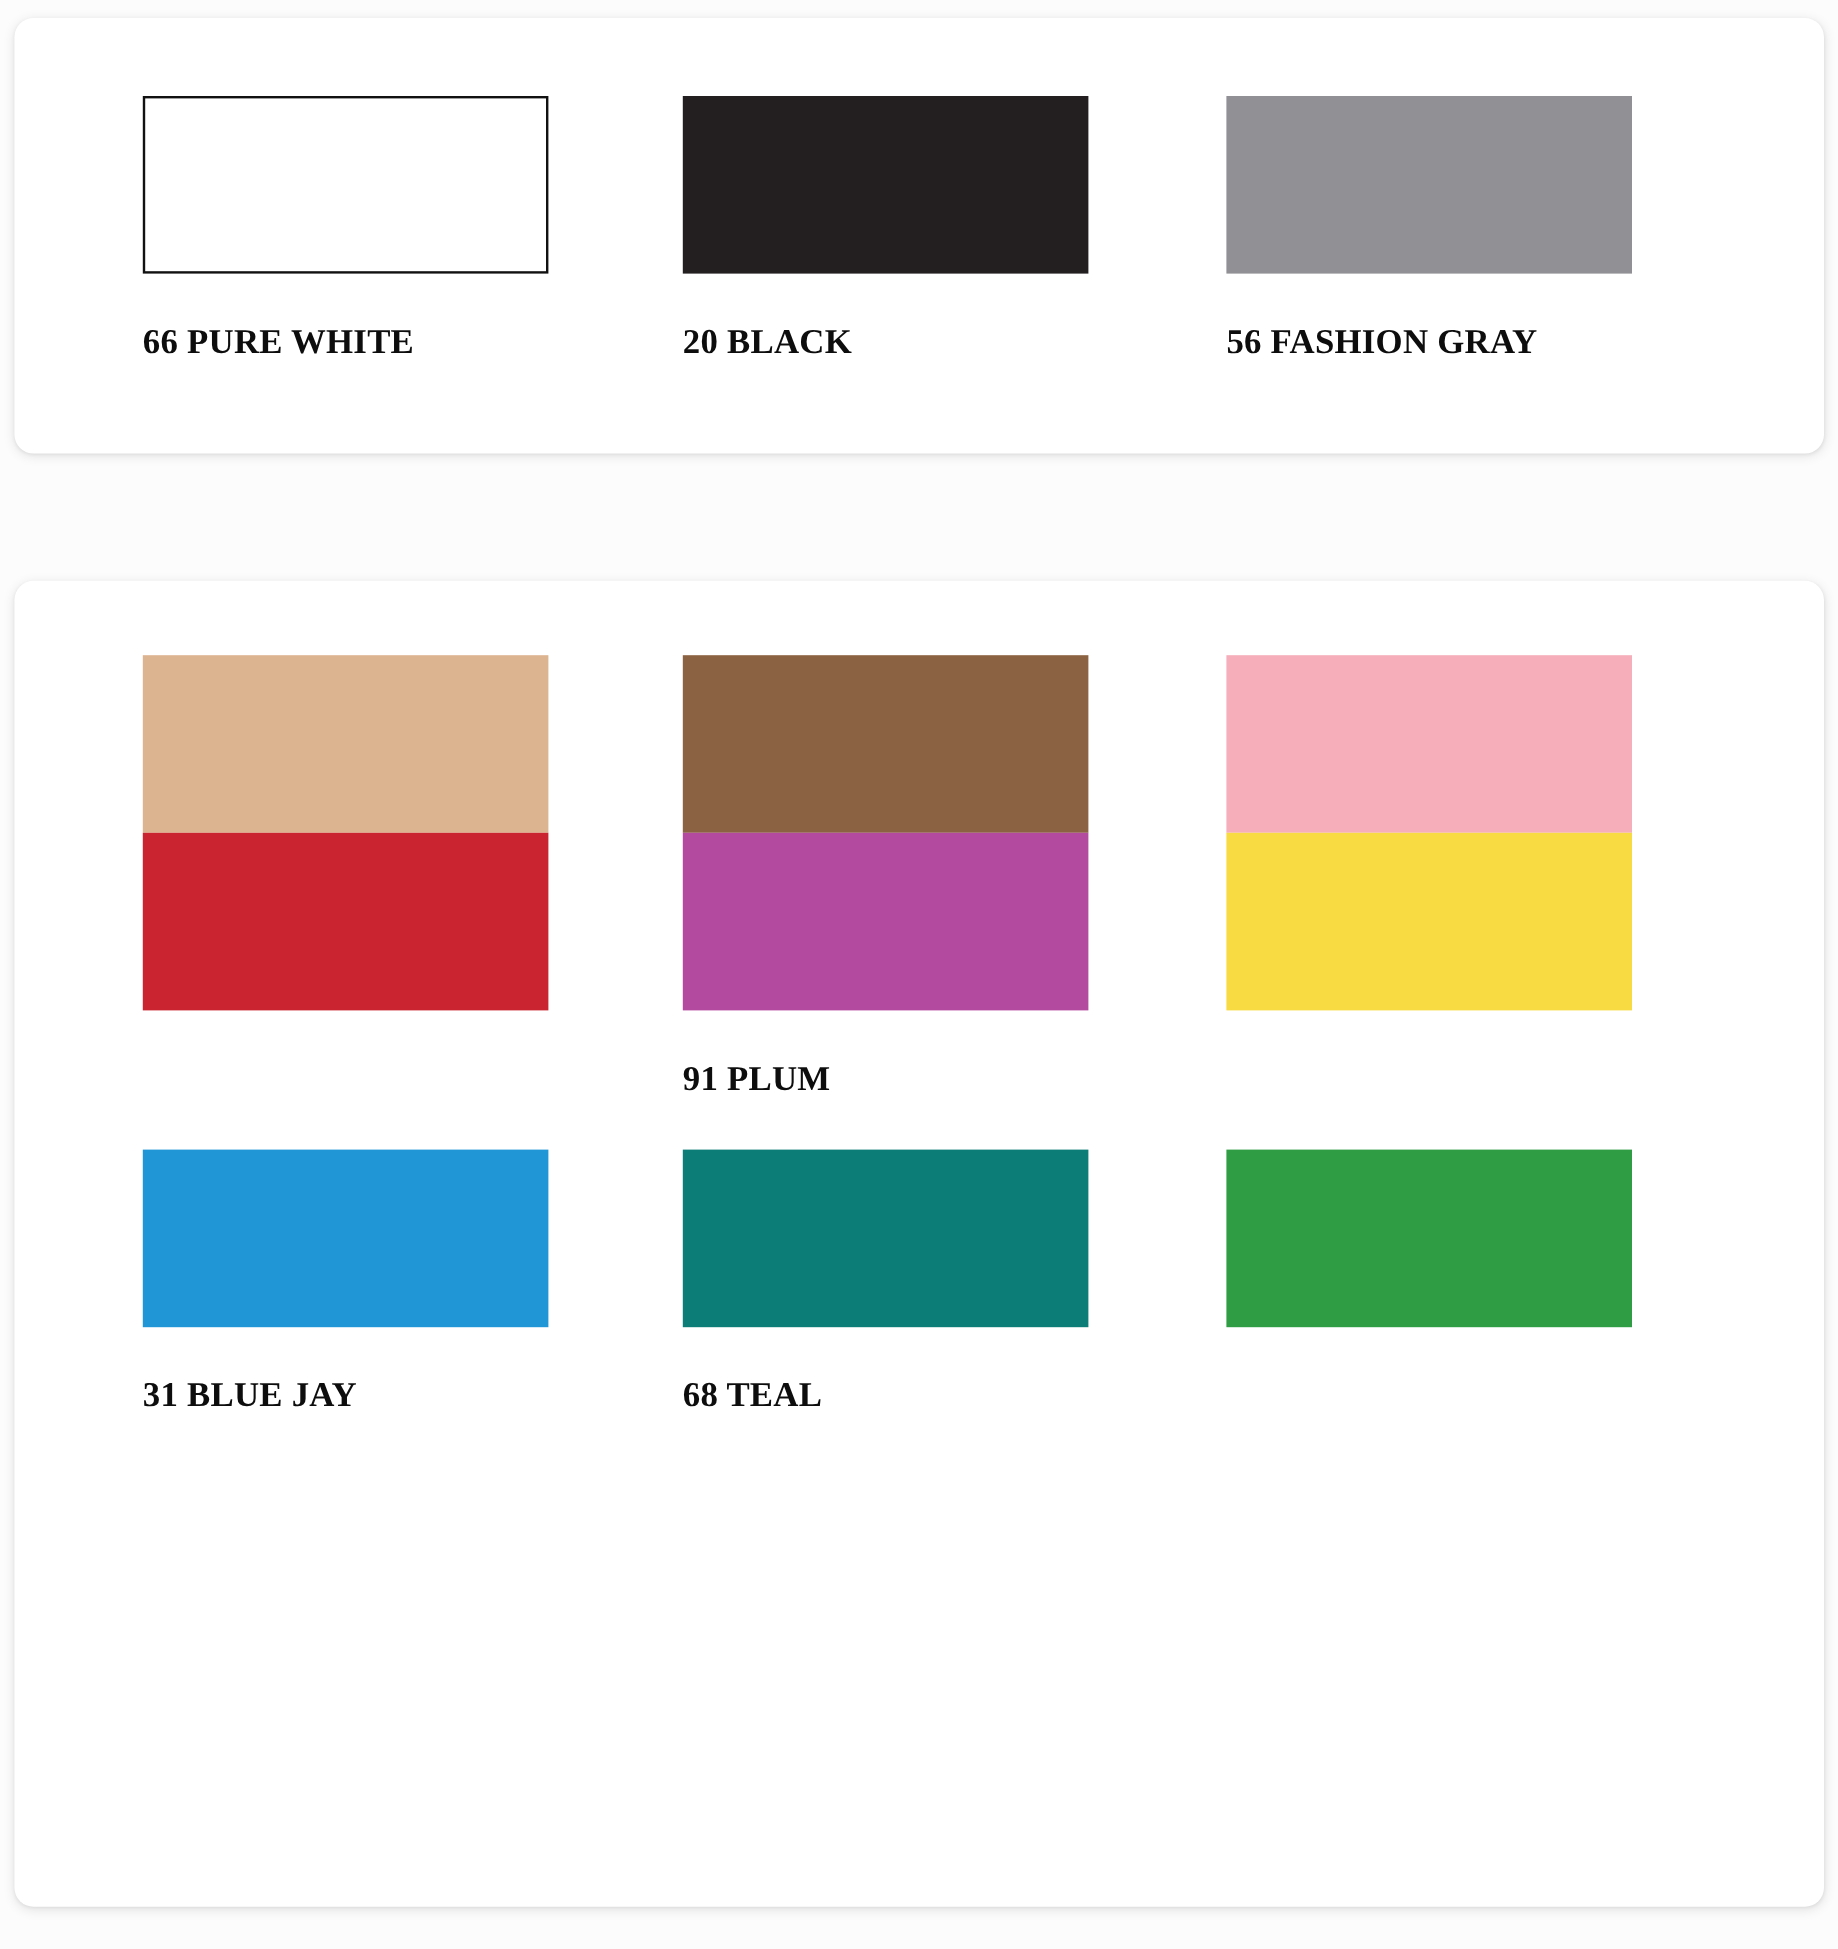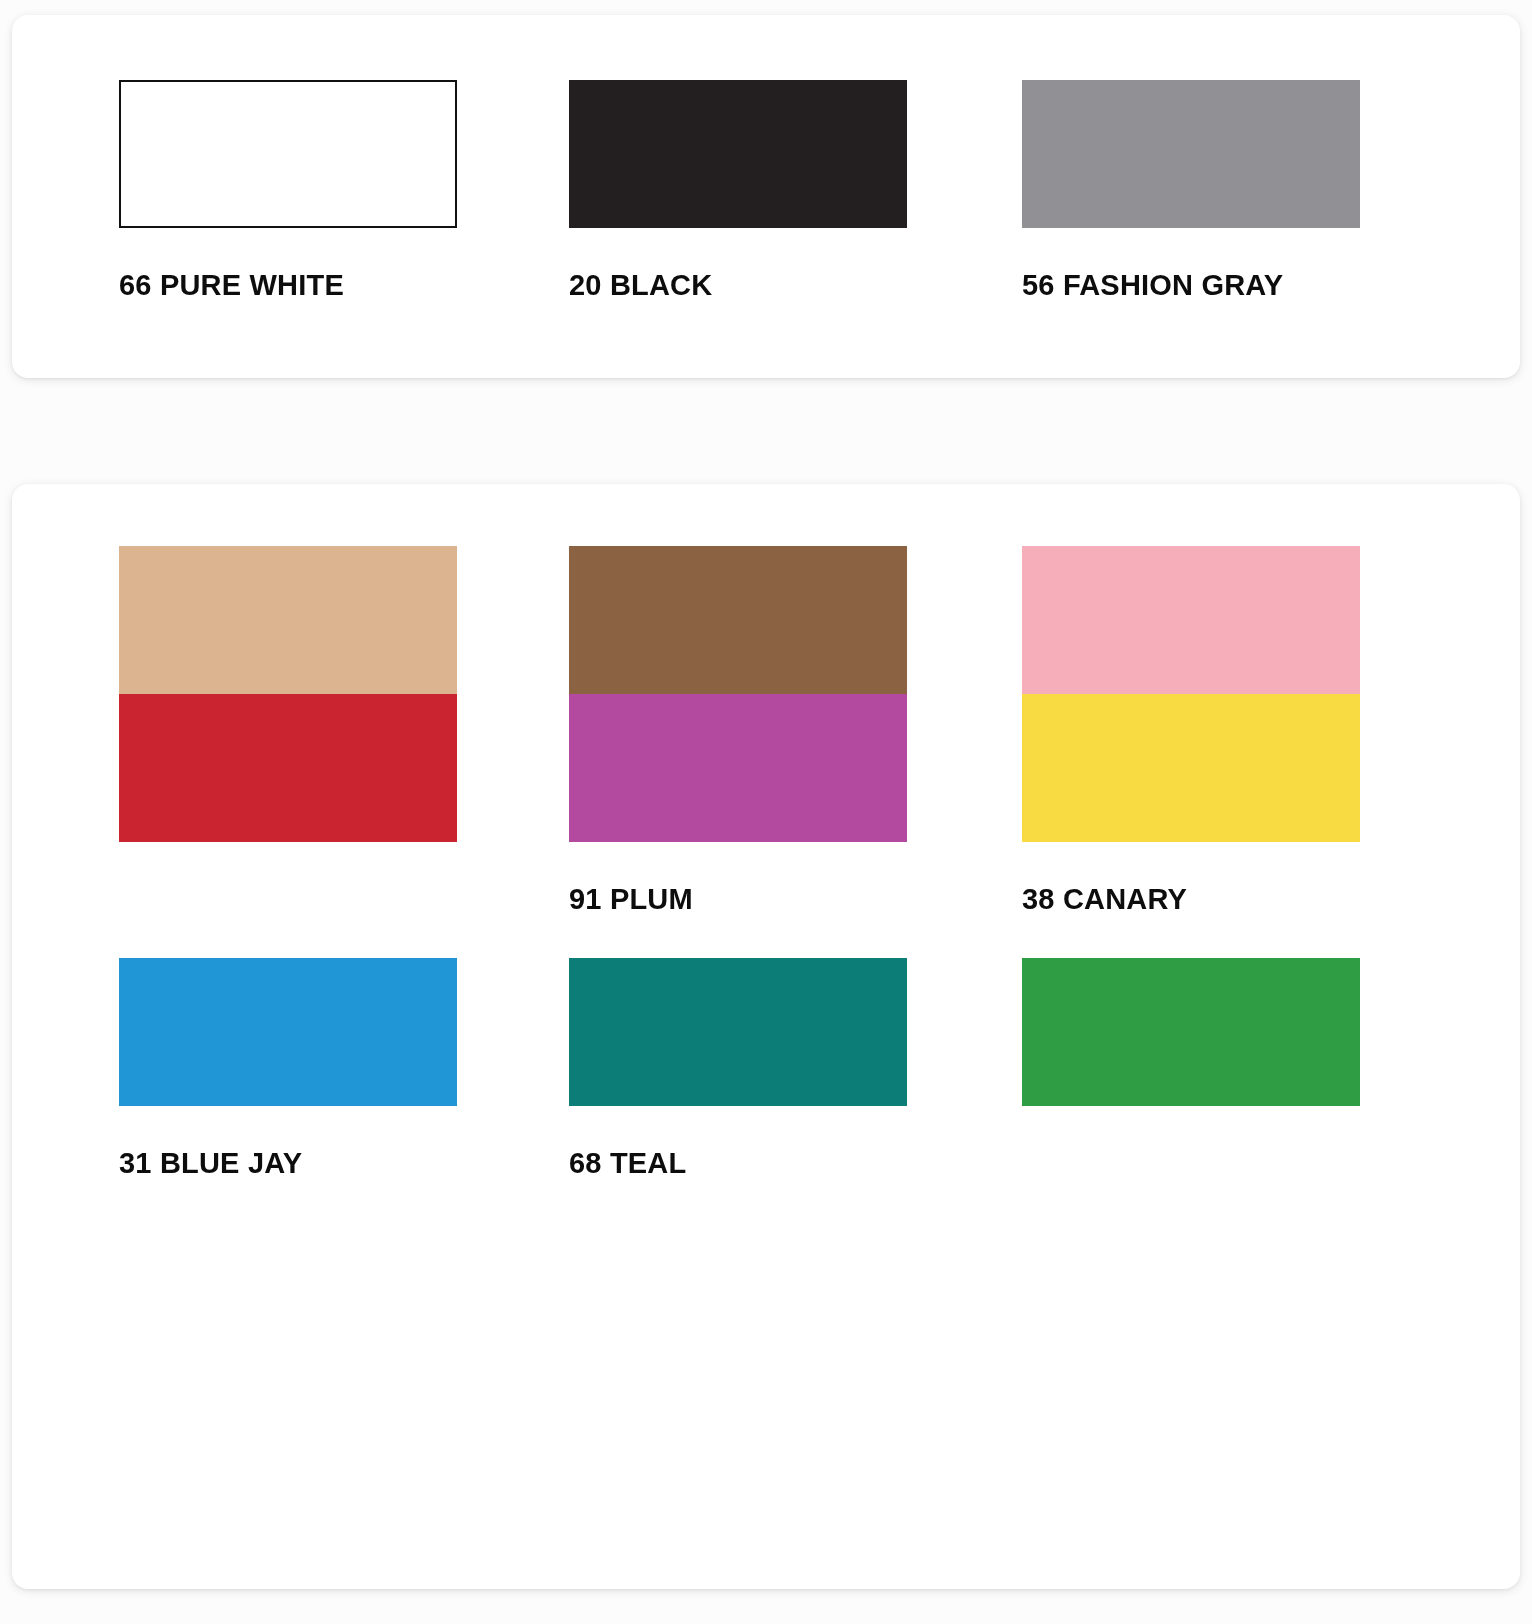--- a/index.html
+++ b/index.html
@@ -40,20 +40,21 @@
   .card-colors {
     height: 1105px;
   }
 
   .swatch-grid {
     display: grid;
     grid-template-columns: 450px 453px 450px;
     column-gap: 0px;
     padding-left: 107px;
     padding-top: 65px;
+    font-family: Liberation Serif, serif;
   }
 
   .card-colors .swatch-grid {
     padding-top: 62px;
     row-gap: 0px;
   }
 
   .swatch-cell {
     width: 450px;
   }
@@ -121,21 +122,20 @@
         </div>
         <div class="swatch-cell">
           <div class="swatch-chip" style="background: rgb(202, 36, 48);"></div>
         </div>
         <div class="swatch-cell">
           <div class="swatch-chip" style="background: rgb(180, 74, 159);"></div>
           <div class="swatch-label">91 PLUM</div>
         </div>
         <div class="swatch-cell">
           <div class="swatch-chip" style="background: rgb(248, 219, 66);"></div>
-          <div class="swatch-label">38 CANARY</div>
         </div>
         <div class="swatch-cell">
           <div class="swatch-chip" style="background: rgb(33, 150, 214);"></div>
           <div class="swatch-label">31 BLUE JAY</div>
         </div>
         <div class="swatch-cell">
           <div class="swatch-chip" style="background: rgb(13, 125, 119);"></div>
           <div class="swatch-label">68 TEAL</div>
         </div>
         <div class="swatch-cell">

